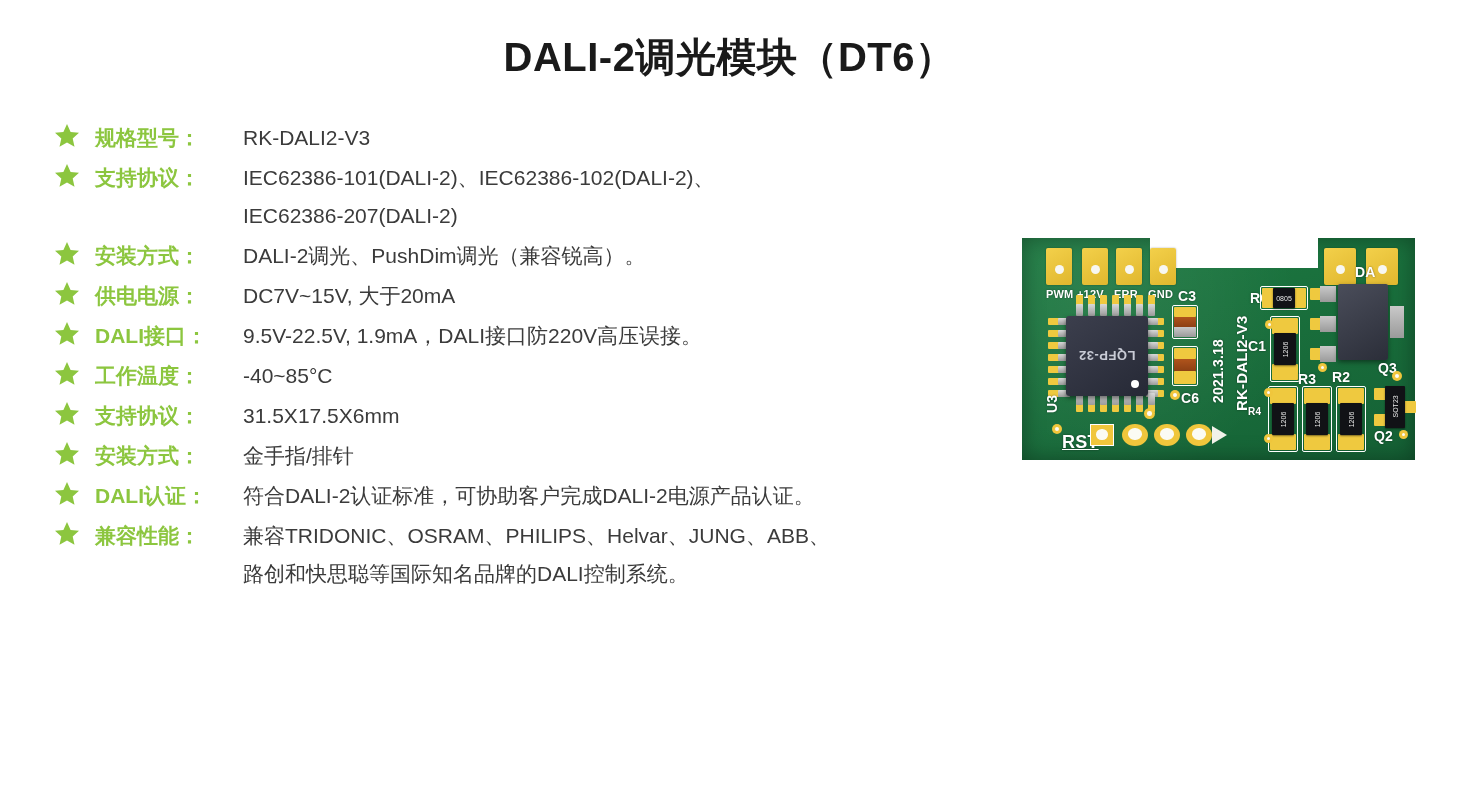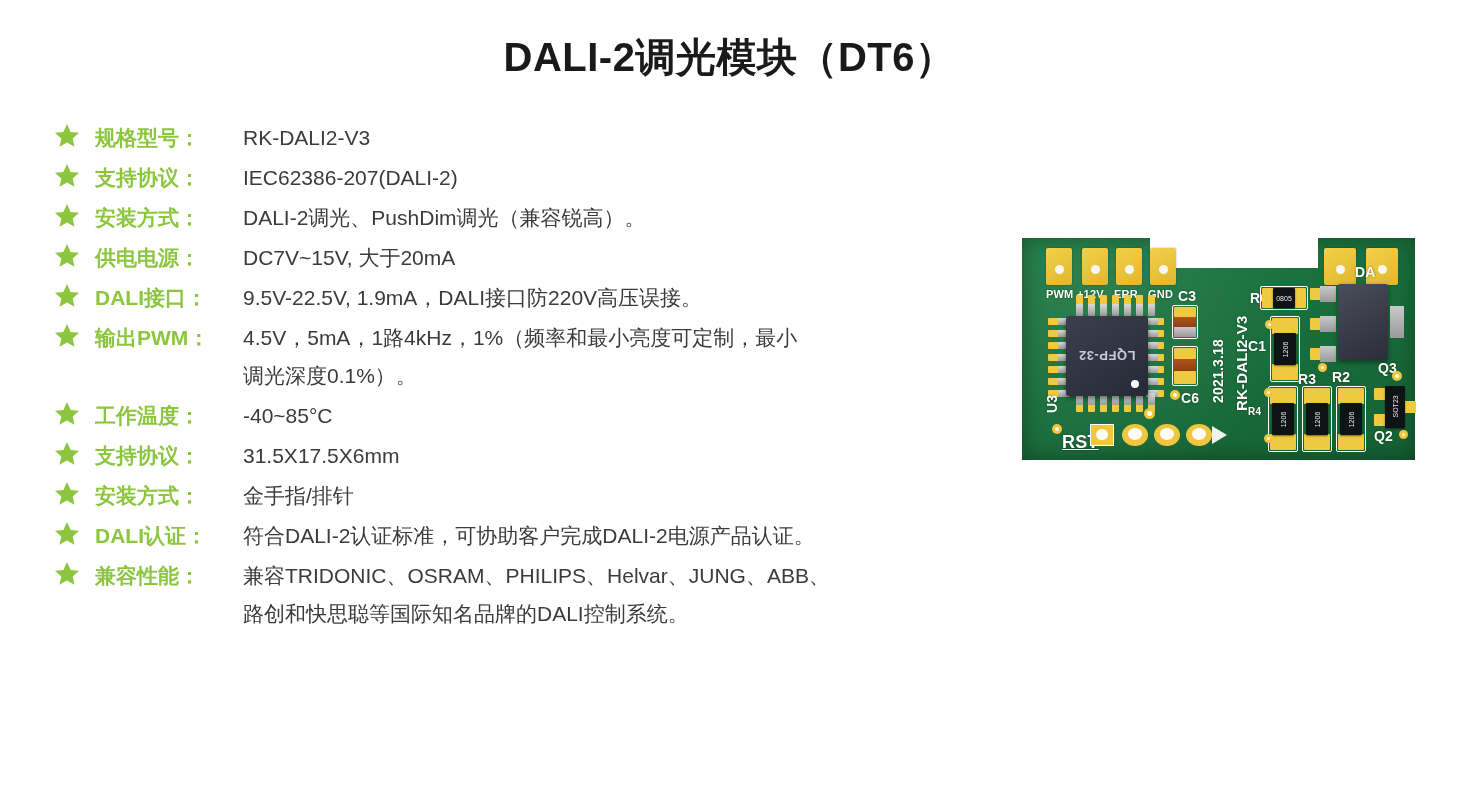--- a/index.html
+++ b/index.html
@@ -277,20 +277,21 @@
   </div>
 
   <div class="spec-row multi">
     <span class="star-icon">
       <svg width="24" height="23" viewBox="0 0 24 23">
           <polygon points="12,0 15.6,7.9 24,8.8 17.7,14.4 19.5,22.8 12,18.5 4.5,22.8 6.3,14.4 0,8.8 8.4,7.9" fill="#8CC63F"></polygon>
         </svg>
     </span>
     <span class="spec-label">支持协议：</span>
     <span class="spec-value">
+      <span class="line">IEC62386-101(DALI-2)、IEC62386-102(DALI-2)、</span>
       <span class="line">IEC62386-207(DALI-2)</span>
     </span>
   </div>
 
   <div class="spec-row single">
     <span class="star-icon">
       <svg width="24" height="23" viewBox="0 0 24 23">
           <polygon points="12,0 15.6,7.9 24,8.8 17.7,14.4 19.5,22.8 12,18.5 4.5,22.8 6.3,14.4 0,8.8 8.4,7.9" fill="#8CC63F"></polygon>
         </svg>
     </span>
@@ -317,32 +318,20 @@
       <svg width="24" height="23" viewBox="0 0 24 23">
           <polygon points="12,0 15.6,7.9 24,8.8 17.7,14.4 19.5,22.8 12,18.5 4.5,22.8 6.3,14.4 0,8.8 8.4,7.9" fill="#8CC63F"></polygon>
         </svg>
     </span>
     <span class="spec-label">DALI接口：</span>
     <span class="spec-value">
       <span class="line">9.5V-22.5V, 1.9mA，DALI接口防220V高压误接。</span>
     </span>
   </div>
 
-  <div class="spec-row multi">
-    <span class="star-icon">
-      <svg width="24" height="23" viewBox="0 0 24 23">
-          <polygon points="12,0 15.6,7.9 24,8.8 17.7,14.4 19.5,22.8 12,18.5 4.5,22.8 6.3,14.4 0,8.8 8.4,7.9" fill="#8CC63F"></polygon>
-        </svg>
-    </span>
-    <span class="spec-label">输出PWM：</span>
-    <span class="spec-value">
-      <span class="line">4.5V，5mA，1路4kHz，1%（频率和最小亮度可定制，最小</span>
-      <span class="line">调光深度0.1%）。</span>
-    </span>
-  </div>
 
   <div class="spec-row single">
     <span class="star-icon">
       <svg width="24" height="23" viewBox="0 0 24 23">
           <polygon points="12,0 15.6,7.9 24,8.8 17.7,14.4 19.5,22.8 12,18.5 4.5,22.8 6.3,14.4 0,8.8 8.4,7.9" fill="#8CC63F"></polygon>
         </svg>
     </span>
     <span class="spec-label">工作温度：</span>
     <span class="spec-value">
       <span class="line">-40~85°C</span>

